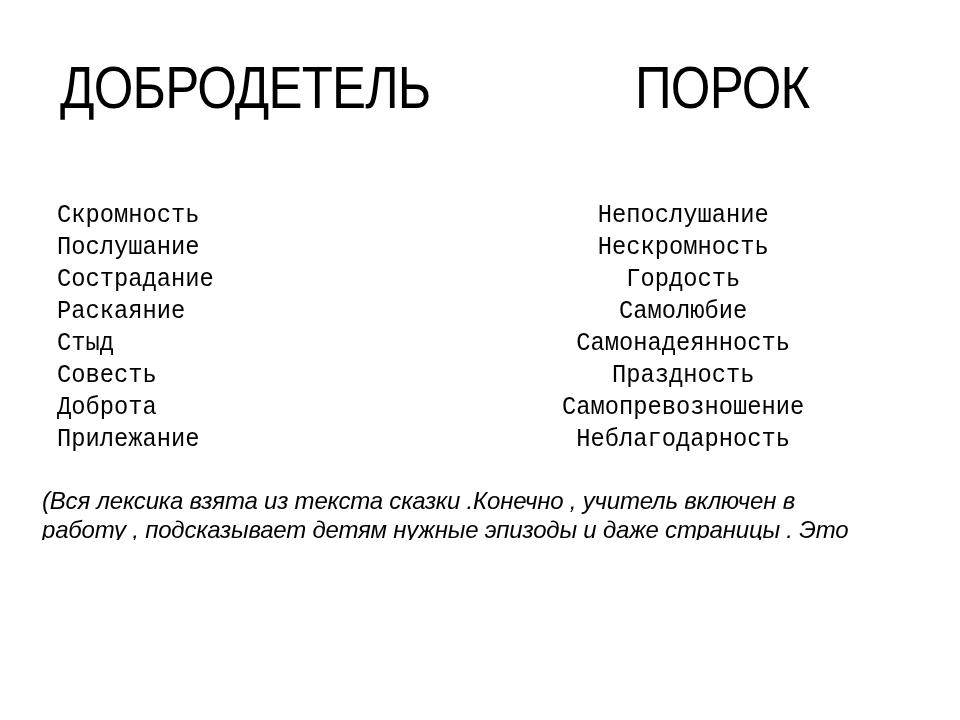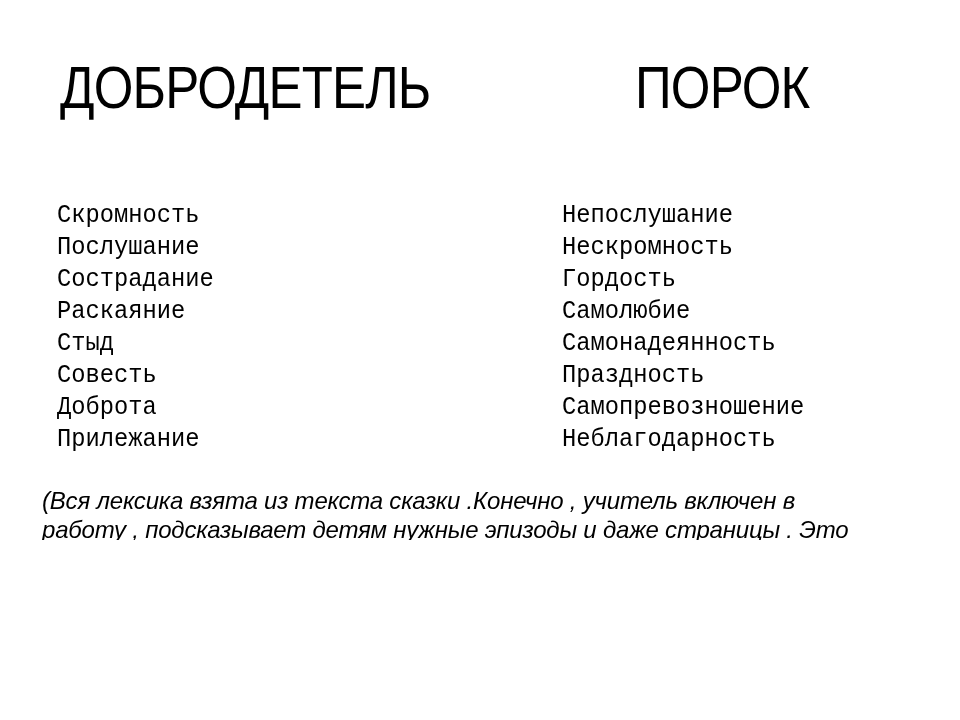--- a/index.html
+++ b/index.html
@@ -31,21 +31,21 @@
   .heading-virtue { left: 60px; }
   .heading-vice  { left: 635px; }
   .word-list {
     position: absolute;
     top: 200px;
     font-size: 25px;
     line-height: 32px;
     font-family: Liberation Mono, monospace;
   }
   .word-list-virtues { left: 57px; }
-  .word-list-vices  { left: 562px; }
+  .word-list-vices  { left: 562px; text-align: center; }
   .word-item {
     display: block;
     white-space: nowrap;
     transform: scaleX(0.95);
     transform-origin: left center;
   }
   .note {
     position: absolute;
     left: 42px;
     top: 486px;

